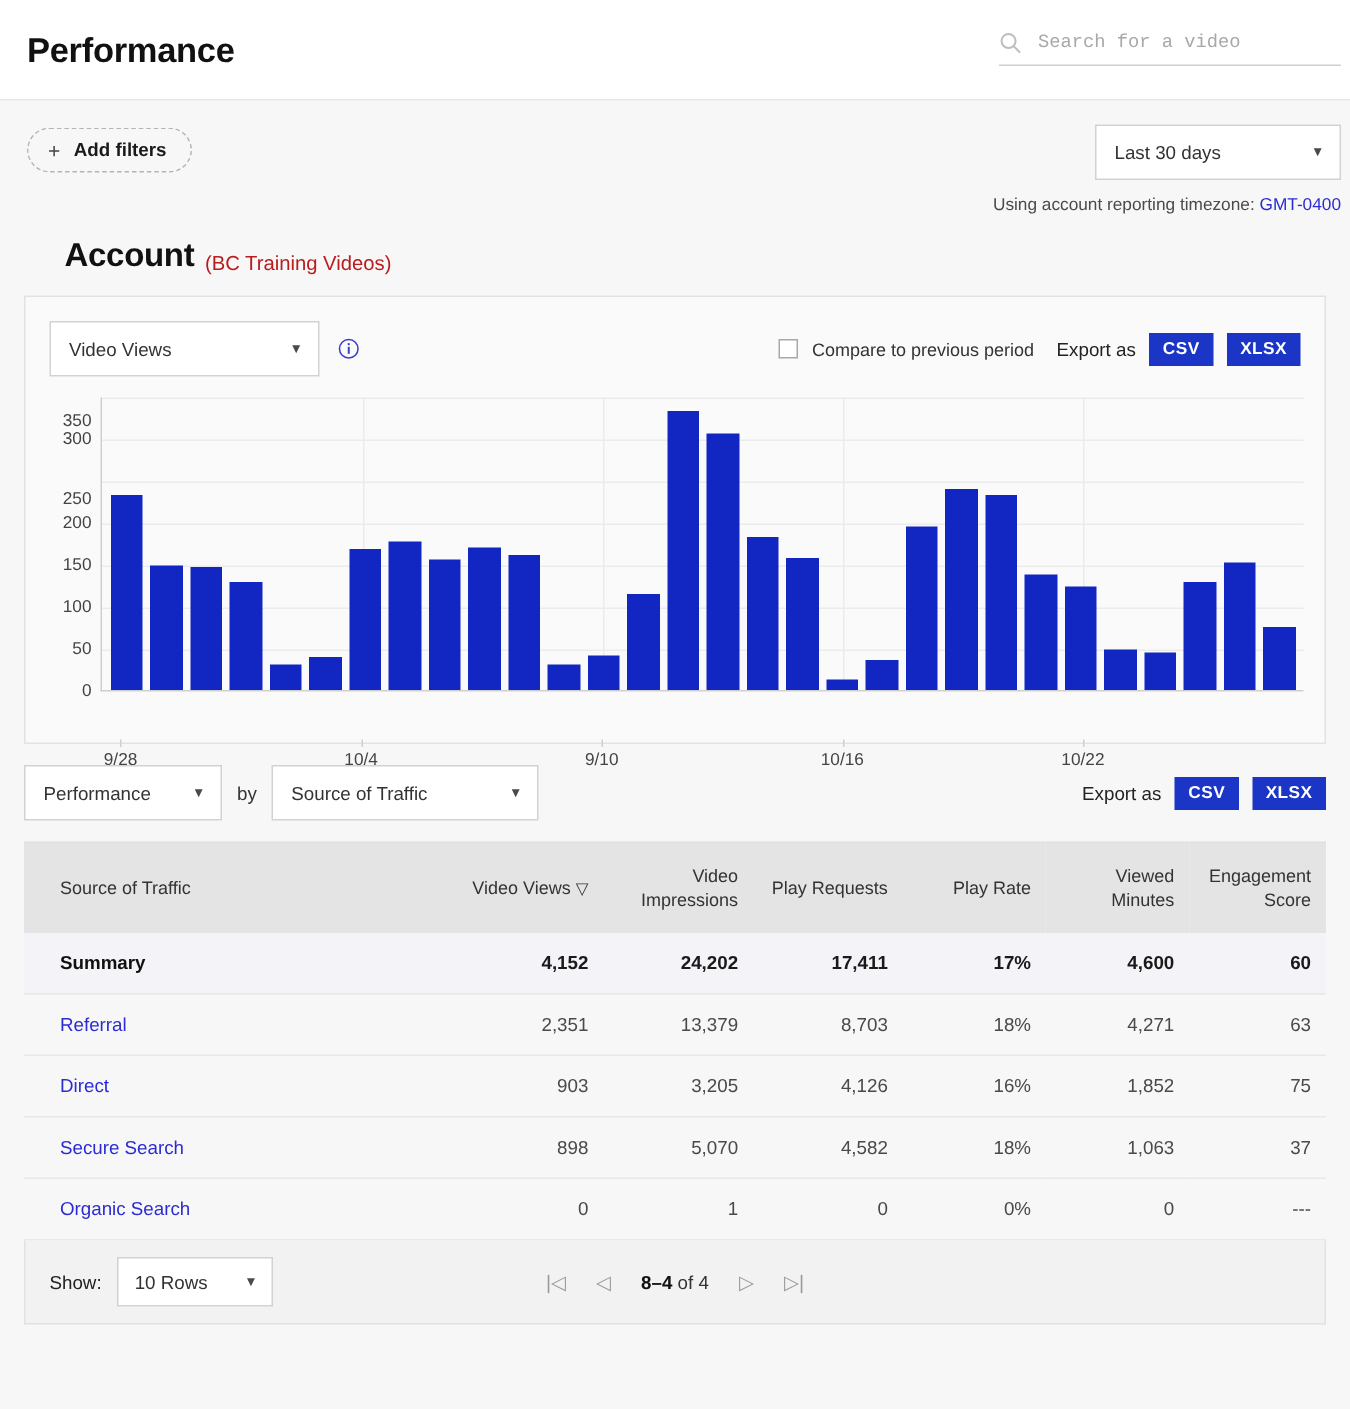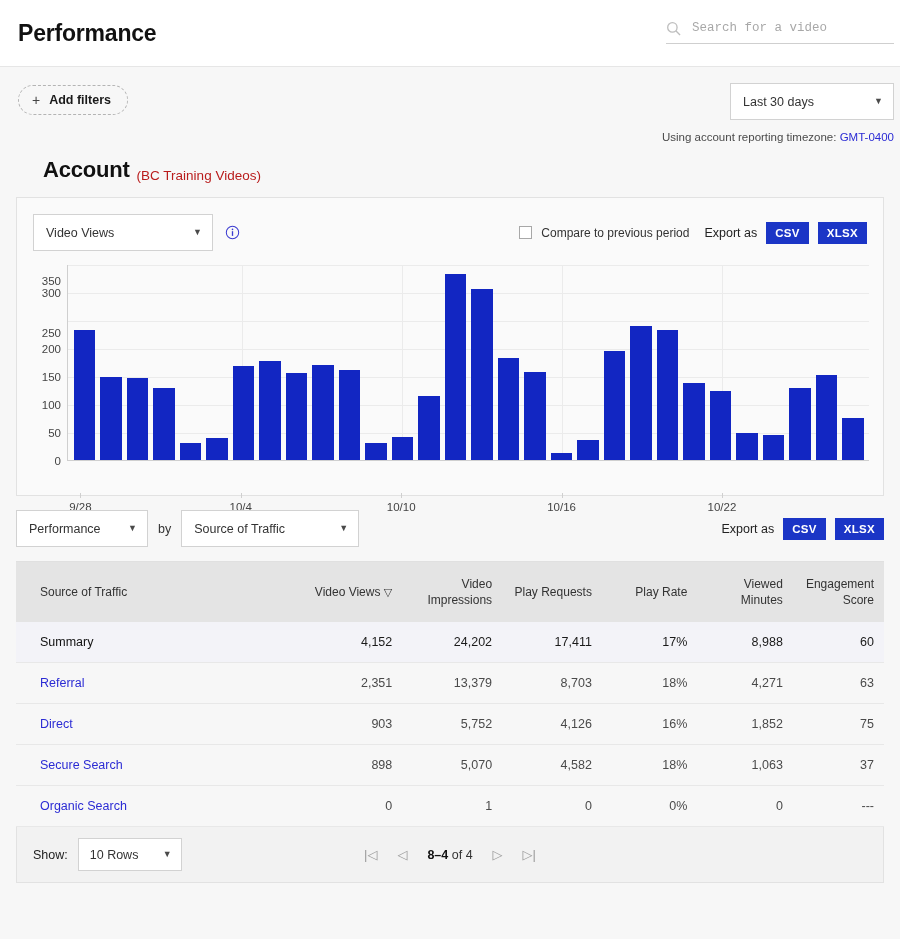--- a/index.html
+++ b/index.html
@@ -149,21 +149,21 @@
     font-size: 12px; font-weight: normal; color: #333;
     padding: 14px 10px; vertical-align: middle; text-align: right;
     line-height: 1.35;
   }
   th.first { text-align: left; padding-left: 24px; }
   td {
     font-size: 12.5px; color: #4a4a4a; text-align: right;
     padding: 13px 10px; border-bottom: 1px solid #e8e8e8;
   }
   td.first { text-align: left; padding-left: 24px; }
-  tr.summary td { background: #f3f3f8; font-weight: normal; color: #1a1a1a; }
+  tr.summary td { background: #f3f3f8; font-weight: bold; color: #1a1a1a; }
   tr.summary td.first { color: #111; }
   .row-link { color: #2b2bd4; text-decoration: none; cursor: pointer; font-size: 12.5px; }
   .sort-caret { font-size: 11px; color: #333; }
 
   
   .pagination {
     margin: 0 16px; background: #f2f2f2; border: 1px solid #e2e2e2; border-top: none;
     height: 56px; display: flex; align-items: center; padding: 0 16px; position: relative;
   }
   .show-label { font-size: 12.5px; color: #222; margin-right: 10px; }
@@ -299,21 +299,21 @@
           <div class="bar" title="10/25: 129" style="height: 72.24px; background: rgb(18, 38, 194);"></div>
           <div class="bar" title="10/26: 152" style="height: 85.12px; background: rgb(18, 38, 194);"></div>
           <div class="bar" title="10/27: 75" style="height: 42px; background: rgb(18, 38, 194);"></div>
         </div>
     </div>
     <div class="x-axis" id="x-axis">
         <div class="x-tick" style="left: 1.66667%;">9/28</div>
         <div class="x-mark" style="left: 1.66667%; background: rgb(207, 207, 207);"></div>
         <div class="x-tick" style="left: 21.6667%;">10/4</div>
         <div class="x-mark" style="left: 21.6667%; background: rgb(207, 207, 207);"></div>
-        <div class="x-tick" style="left: 41.6667%;">10/10</div>
+        <div class="x-tick" style="left: 41.6667%;">9/10</div>
         <div class="x-mark" style="left: 41.6667%; background: rgb(207, 207, 207);"></div>
         <div class="x-tick" style="left: 61.6667%;">10/16</div>
         <div class="x-mark" style="left: 61.6667%; background: rgb(207, 207, 207);"></div>
         <div class="x-tick" style="left: 81.6667%;">10/22</div>
         <div class="x-mark" style="left: 81.6667%; background: rgb(207, 207, 207);"></div>
       </div>
   </div>
 </div>
 
 <div class="table-controls">
@@ -358,36 +358,36 @@
         <th>Engagement Score</th>
       </tr>
     </thead>
     <tbody id="table-body">
         <tr class="summary">
           <td class="first">Summary</td>
           <td>4,152</td>
           <td>24,202</td>
           <td>17,411</td>
           <td>17%</td>
-          <td>8,988</td>
+          <td>4,600</td>
           <td>60</td>
         </tr>
         <tr>
           <td class="first"><a class="row-link">Referral</a></td>
           <td>2,351</td>
           <td>13,379</td>
           <td>8,703</td>
           <td>18%</td>
           <td>4,271</td>
           <td>63</td>
         </tr>
         <tr>
           <td class="first"><a class="row-link">Direct</a></td>
           <td>903</td>
-          <td>5,752</td>
+          <td>3,205</td>
           <td>4,126</td>
           <td>16%</td>
           <td>1,852</td>
           <td>75</td>
         </tr>
         <tr>
           <td class="first"><a class="row-link">Secure Search</a></td>
           <td>898</td>
           <td>5,070</td>
           <td>4,582</td>

